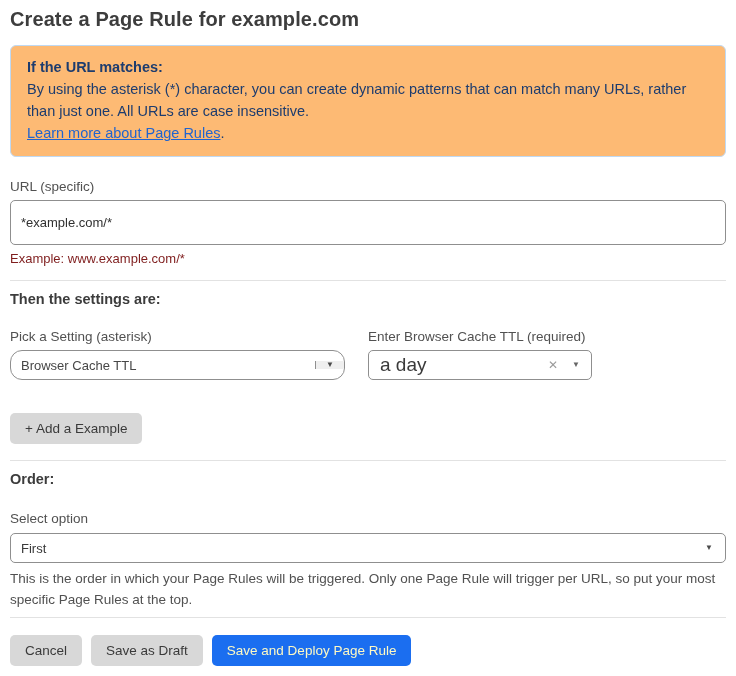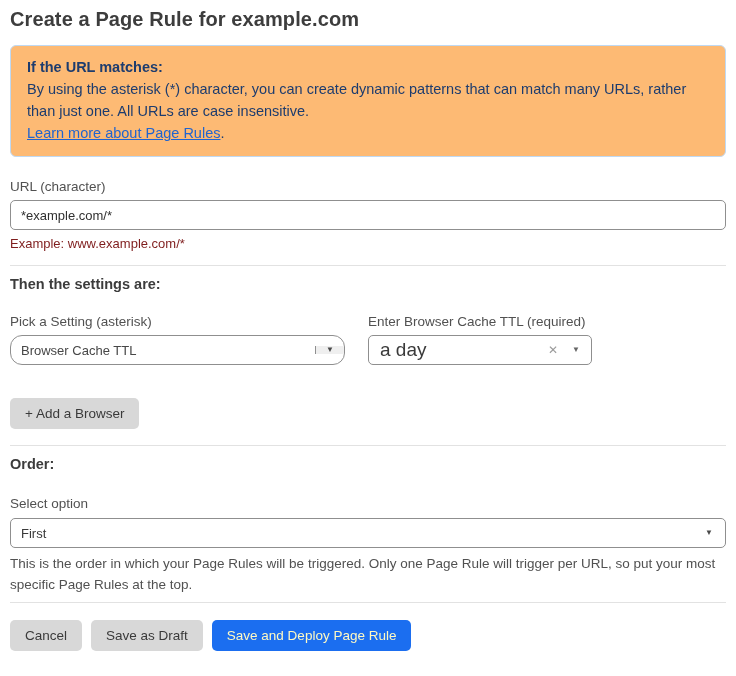--- a/index.html
+++ b/index.html
@@ -32,21 +32,21 @@
   .info-link {
     color: #2164cf; text-decoration: underline; cursor: pointer;
   }
   .info-link-suffix { color: #1d3c6e; }
 
   .field-label {
     font-size: 13.5px; color: #515151; margin-top: 22px;
   }
   .text-input {
     margin-top: 6px;
-    width: 716px; height: 30px;
+    width: 716px; height: 45px;
     border: 1px solid #8f8f8f; border-radius: 5px;
     padding: 0 10px;
     font-family: "Liberation Sans", sans-serif;
     font-size: 13px; color: #303030;
     background: #fff;
     outline: none;
   }
   .helper-text {
     margin-top: 6px; font-size: 13px; color: #7f1d1d;
   }
@@ -144,21 +144,21 @@
 <div class="page">
 
   <h1 class="page-title">Create a Page Rule for example.com</h1>
 
   <div class="info-box">
     <div class="info-heading">If the URL matches:</div>
     <div class="info-body">By using the asterisk (*) character, you can create dynamic patterns that can match many URLs, rather than just one. All URLs are case insensitive.</div>
     <div class="info-link-line"><span class="info-link">Learn more about Page Rules</span><span class="info-link-suffix">.</span></div>
   </div>
 
-  <div class="field-label">URL (character)</div>
+  <div class="field-label">URL (specific)</div>
   <input class="text-input" type="text" value="*example.com/*" style="">
   <div class="helper-text">Example: www.example.com/*</div>
 
   <hr class="divider divider-1">
 
   <div class="section-heading">Then the settings are:</div>
 
   <div class="fields-row">
     <div class="field-col-1">
       <div class="field-label">Pick a Setting (asterisk)</div>
@@ -172,21 +172,21 @@
     <div class="field-col-2">
       <div class="field-label">Enter Browser Cache TTL (required)</div>
       <div class="combo-box">
         <span class="combo-value">a day</span>
         <span class="combo-clear">✕</span>
         <span class="arrow-glyph" style="color:#666;">▼</span>
       </div>
     </div>
   </div>
 
-  <button class="btn btn-gray add-setting-btn">+ Add a Browser</button>
+  <button class="btn btn-gray add-setting-btn">+ Add a Example</button>
 
   <hr class="divider divider-2">
 
   <div class="section-heading">Order:</div>
 
   <div class="field-label" style="margin-top:24px;">Select option</div>
   <div class="plain-select">
     <span class="plain-select-value">First</span>
     <span class="arrow-glyph">▼</span>
   </div>

